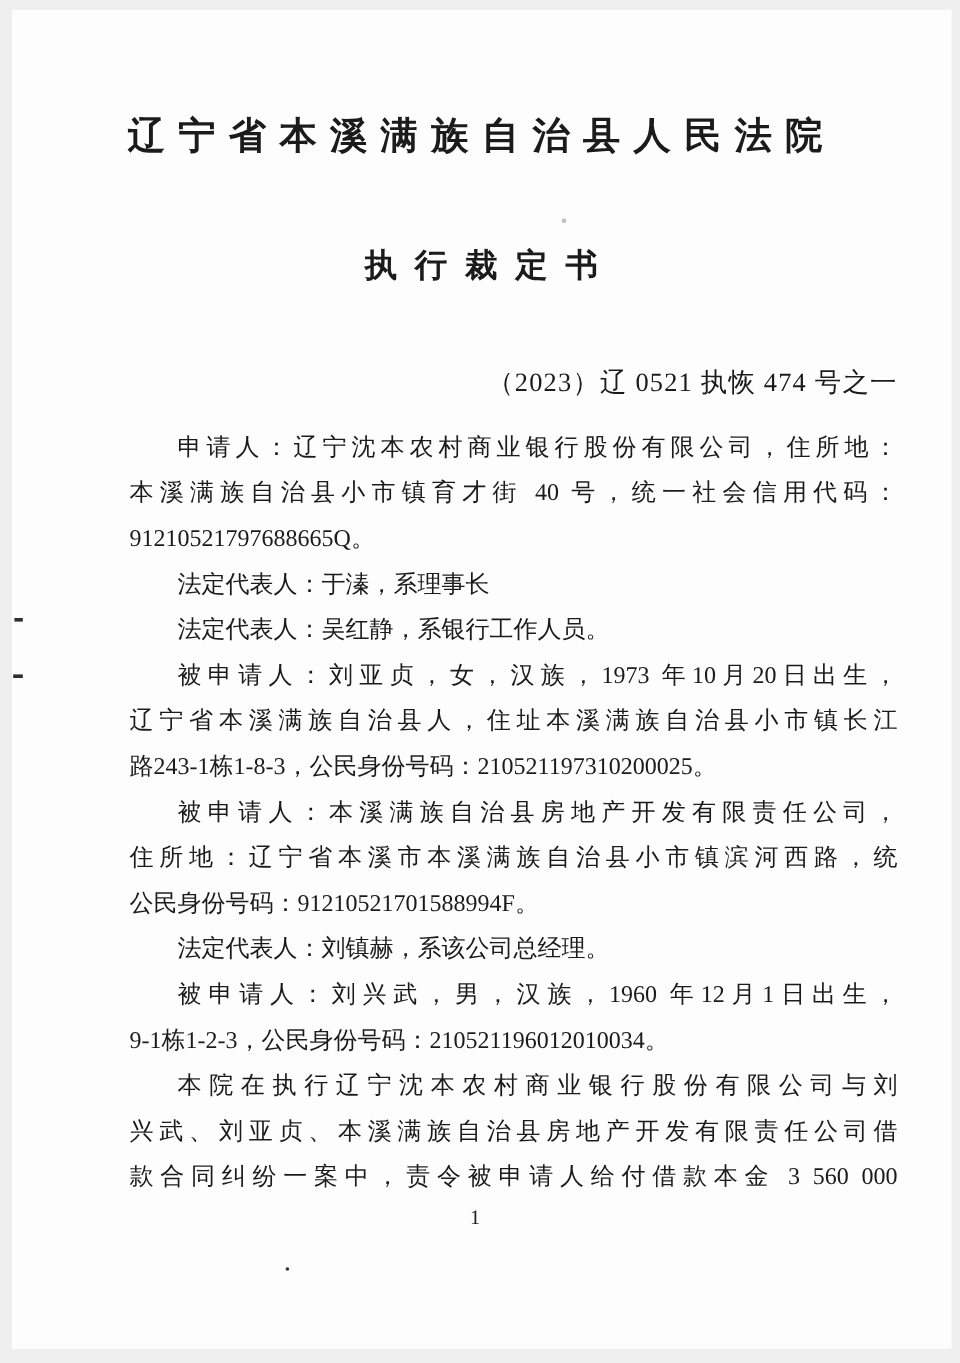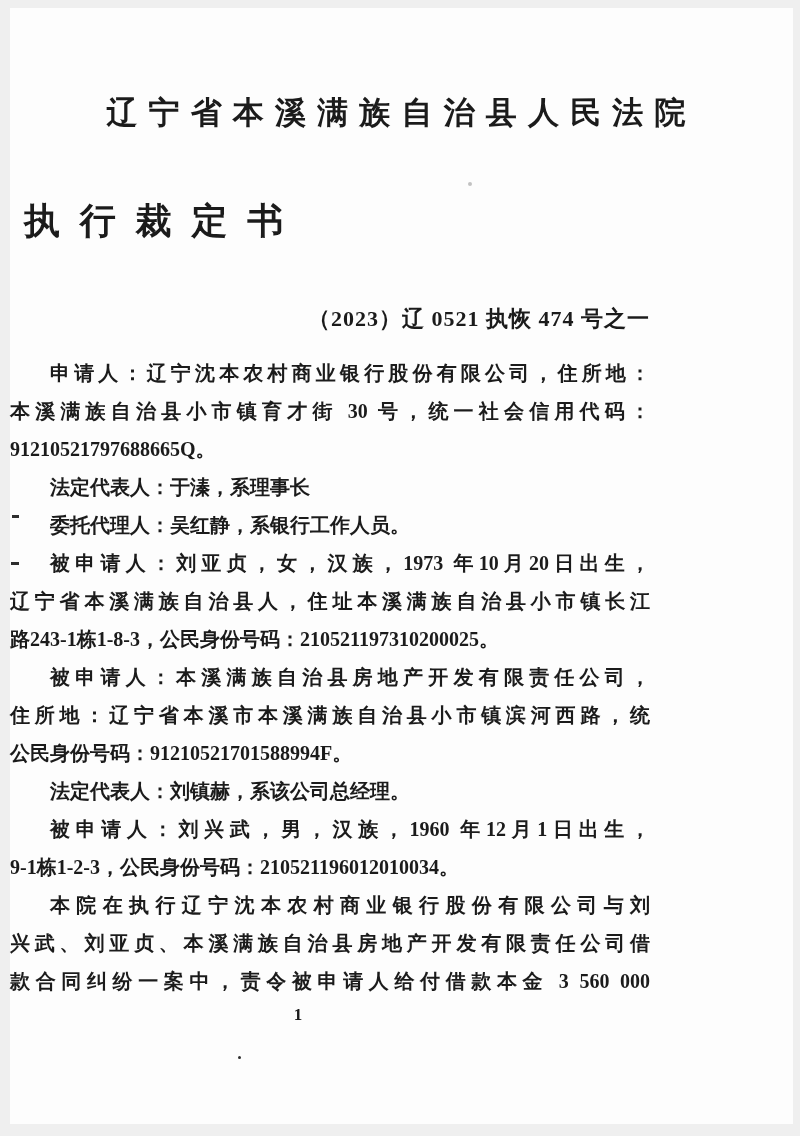--- a/index.html
+++ b/index.html
@@ -27,29 +27,30 @@
     margin: 86px 0 0 0;
     text-align: center;
     font-size: 31px;
     font-weight: 700;
     letter-spacing: 0.36em;
     line-height: 38px;
     white-space: nowrap;
   }
   .doc-title {
     margin: 68px 0 0 14px;
-    font-size: 36px;
+    text-align: center;
+    font-size: 27px;
     font-weight: 700;
     letter-spacing: 0.55em;
     line-height: 42px;
     white-space: nowrap;
   }
   .text-col {
+    margin-left: 98px;
     width: 640px;
-    font-weight: bold;
   }
   .case-no {
     margin-top: 62px;
     text-align: right;
     font-size: 22px;
     line-height: 30px;
     letter-spacing: 1px;
   }
   .body-text {
     margin-top: 20px;
@@ -93,28 +94,28 @@
 
   <h2 class="doc-title">执行裁定书</h2>
 
   <div class="text-col">
 
     <div class="case-no">（2023）辽 0521 执恢 474 号之一</div>
 
     <div class="body-text">
         <div>
           <div class="line first">申请人：辽宁沈本农村商业银行股份有限公司，住所地：</div>
-          <div class="line">本溪满族自治县小市镇育才街 30 号，统一社会信用代码：</div>
+          <div class="line">本溪满族自治县小市镇育才街 40 号，统一社会信用代码：</div>
           <div class="line last">91210521797688665Q。</div>
         </div>
         <div>
           <div class="line first last">法定代表人：于溱，系理事长</div>
         </div>
         <div>
-          <div class="line first last">委托代理人：吴红静，系银行工作人员。</div>
+          <div class="line first last">法定代表人：吴红静，系银行工作人员。</div>
         </div>
         <div>
           <div class="line first">被申请人：刘亚贞，女，汉族，1973 年10月20日出生，</div>
           <div class="line">辽宁省本溪满族自治县人，住址本溪满族自治县小市镇长江</div>
           <div class="line last">路243-1栋1-8-3，公民身份号码：210521197310200025。</div>
         </div>
         <div>
           <div class="line first">被申请人：本溪满族自治县房地产开发有限责任公司，</div>
           <div class="line">住所地：辽宁省本溪市本溪满族自治县小市镇滨河西路，统</div>
           <div class="line last">公民身份号码：91210521701588994F。</div>

